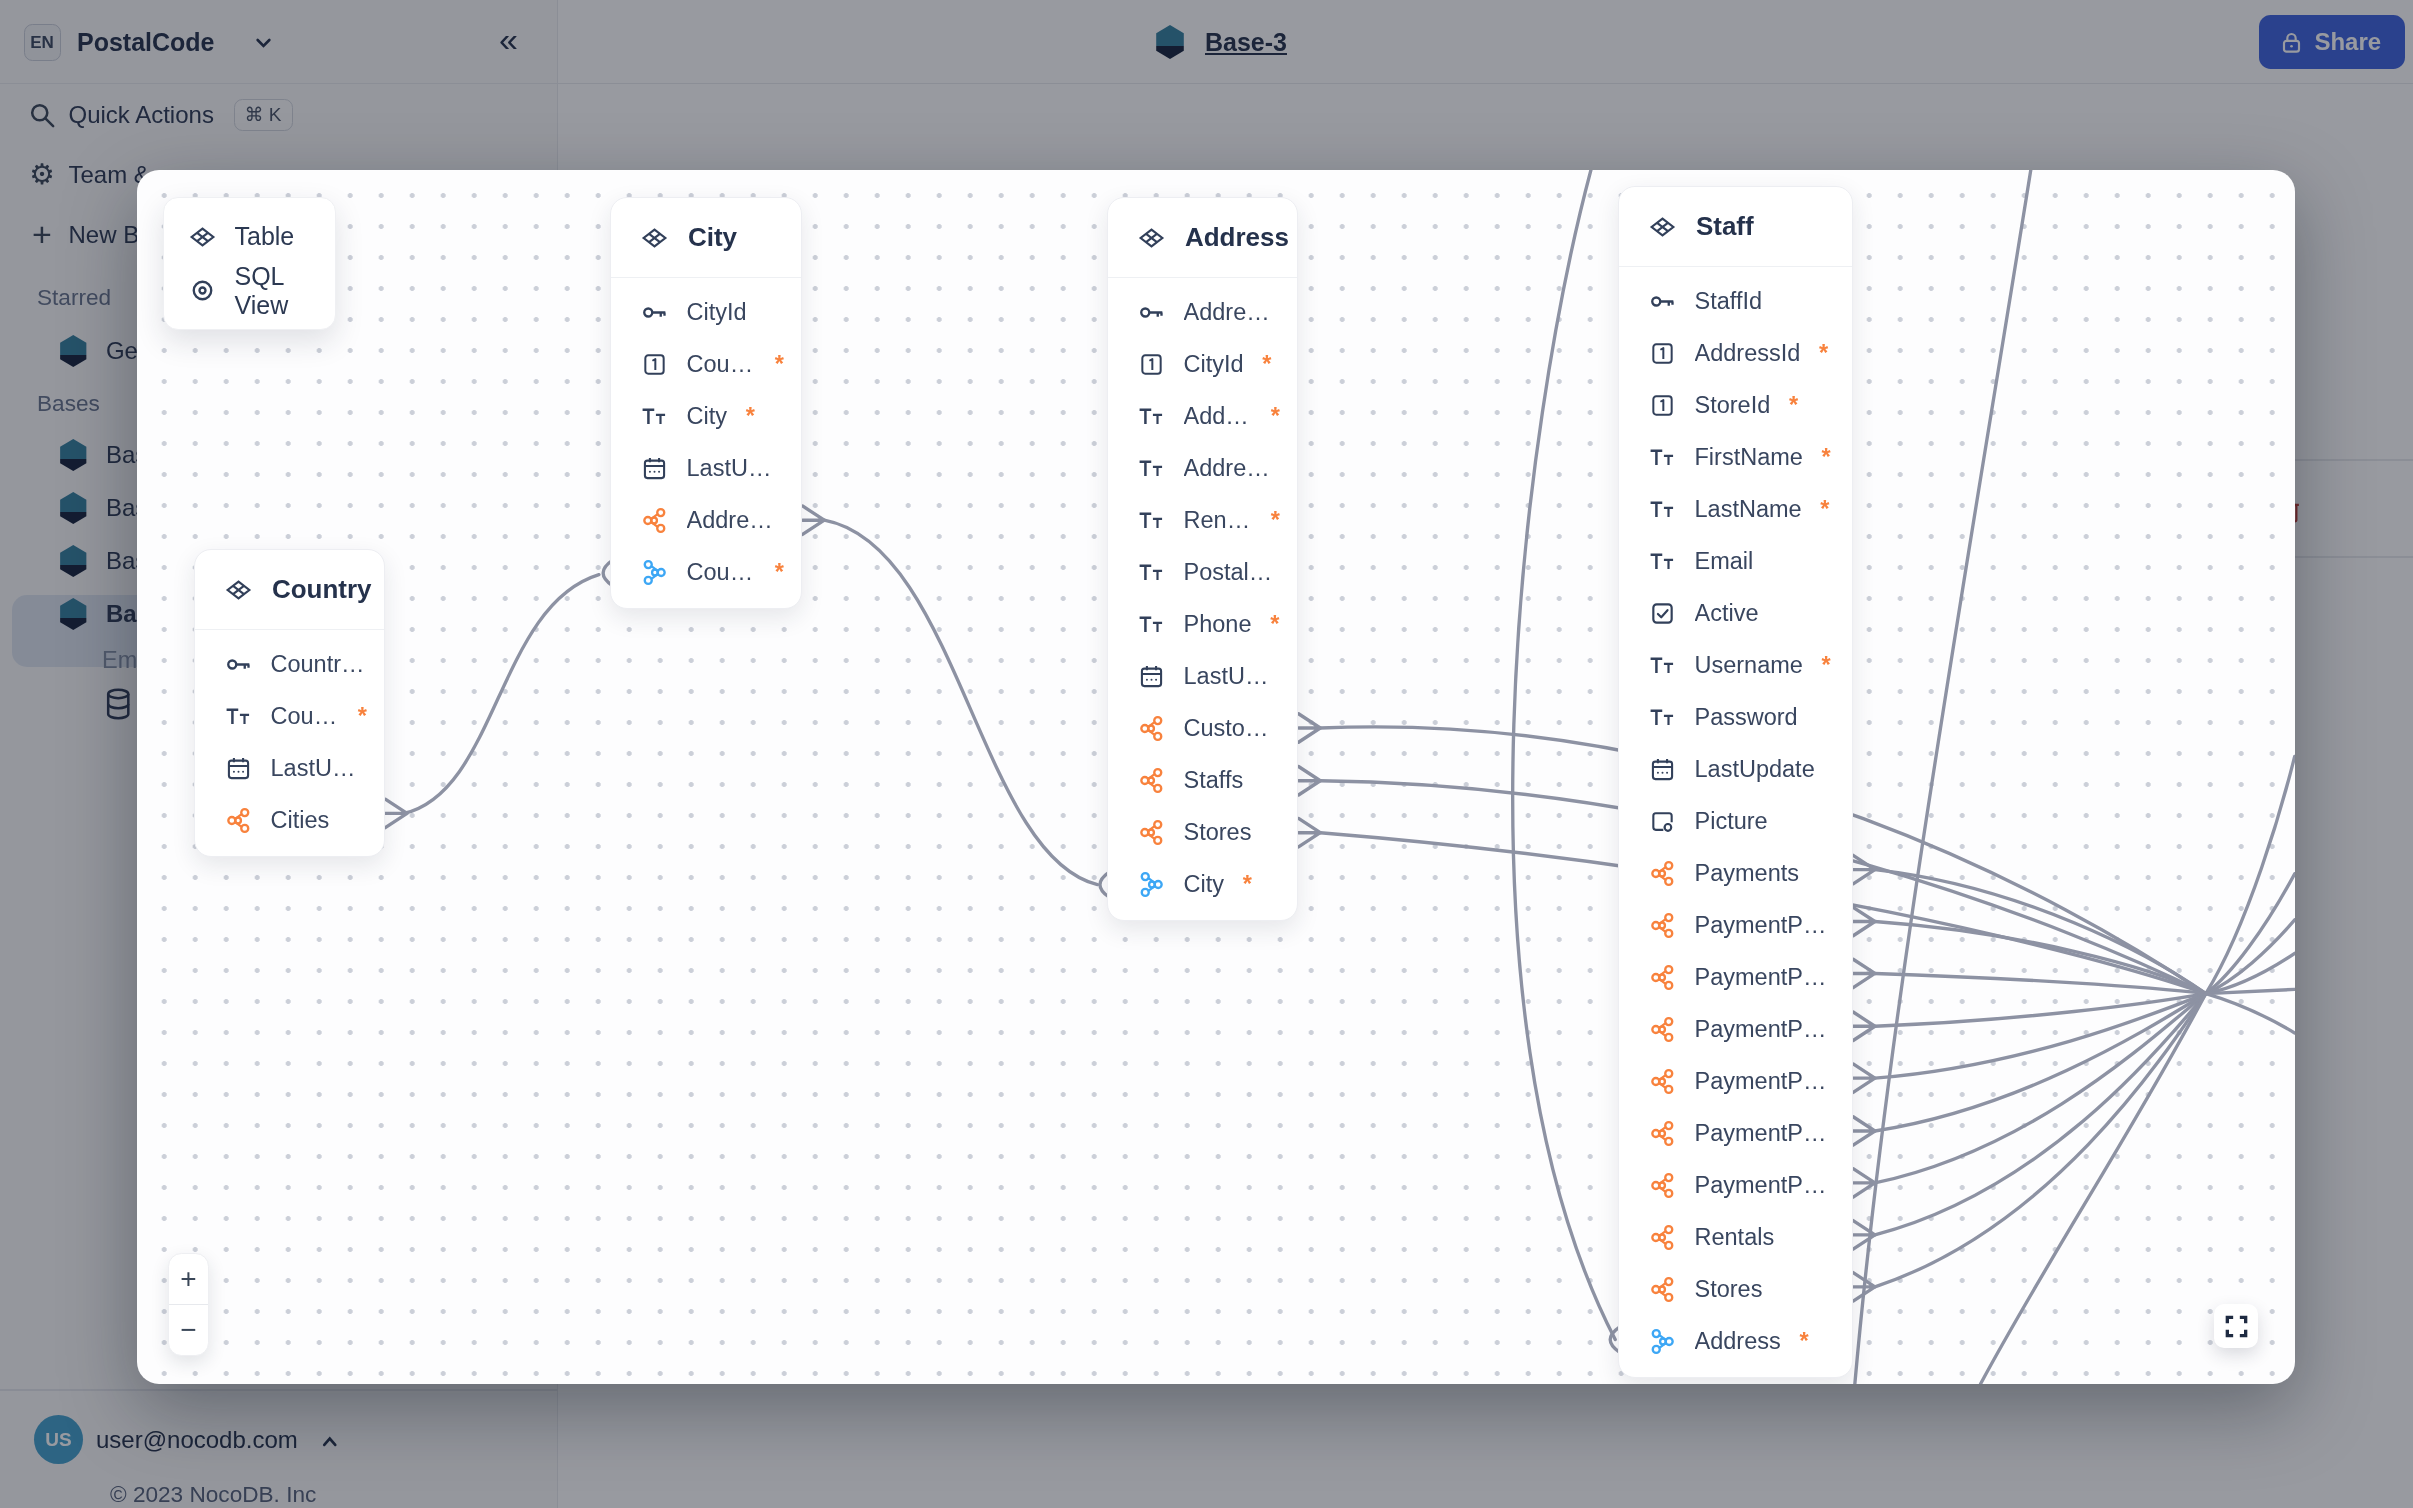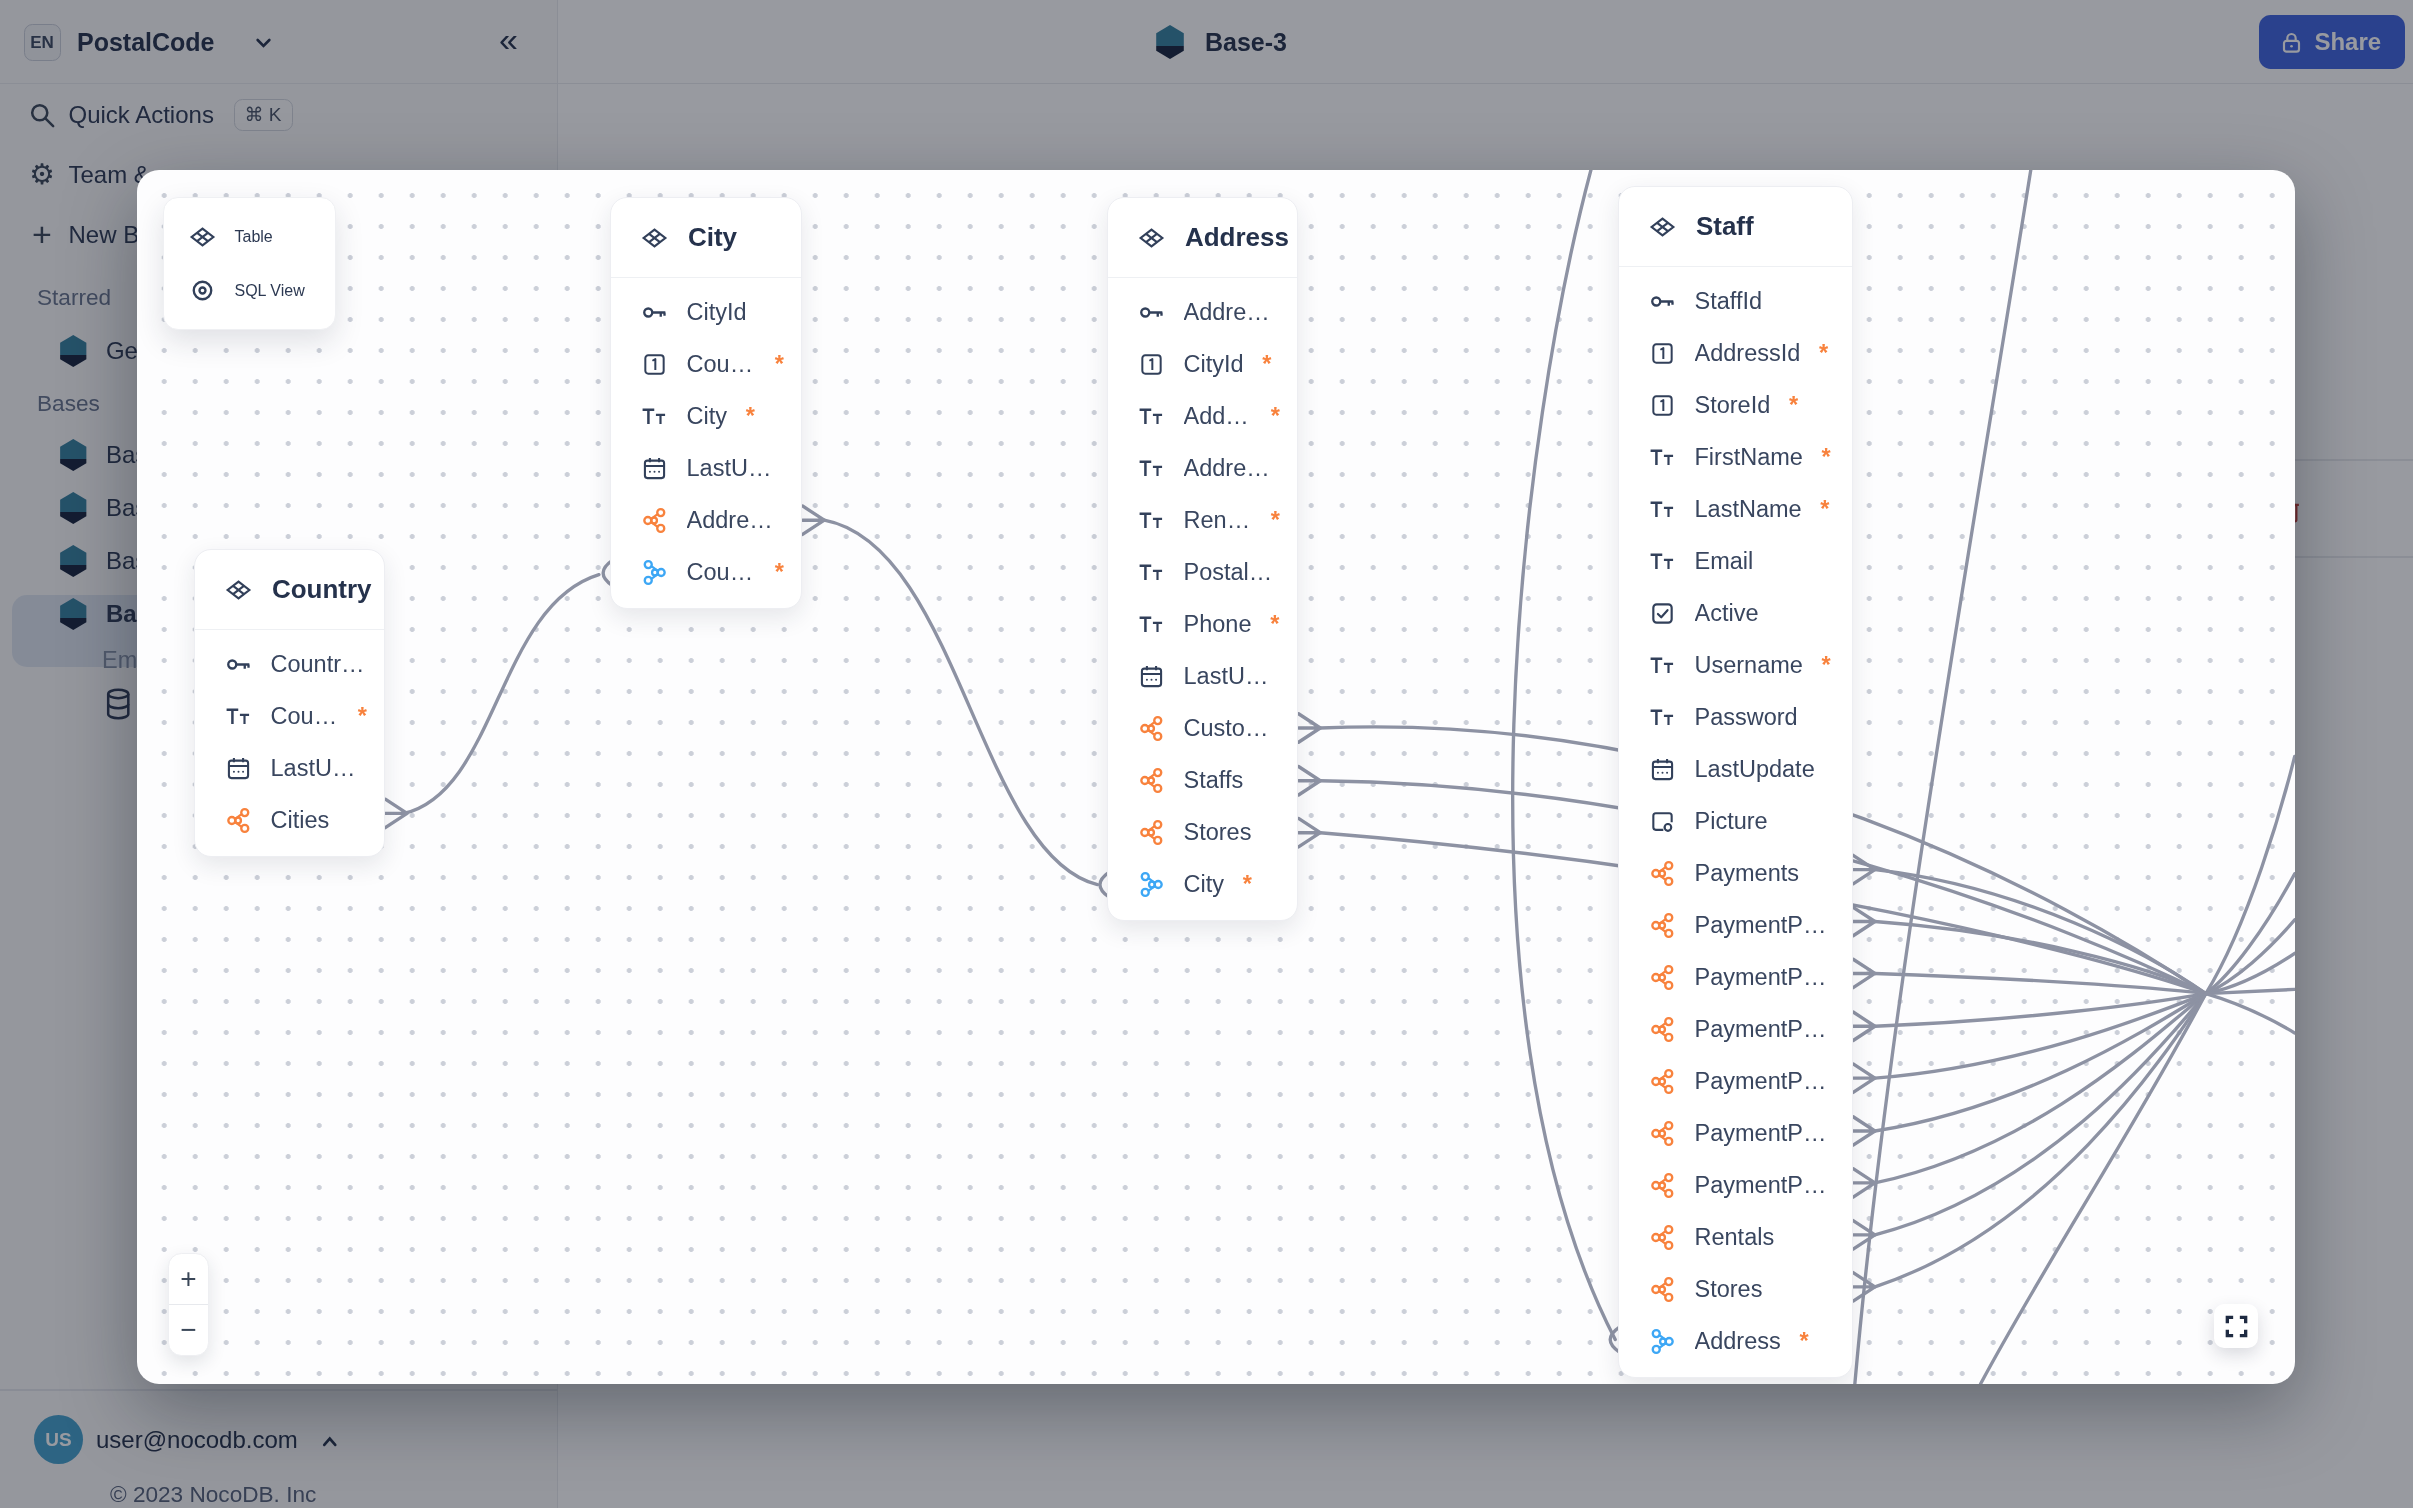--- a/index.html
+++ b/index.html
@@ -24,21 +24,21 @@
     font-weight:600; color:#25324C; }
   .ws-chevron { position:absolute; left:251px; top:30px; color:#25324C; }
   .collapse-btn { position:absolute; left:499px; top:22px; font-size:34px;
     color:#25324C; line-height:1; }
 
   .base-hex { width:30px; height:34px;
     clip-path:polygon(50% 0,96% 24%,96% 76%,50% 100%,4% 76%,4% 24%);
     background:linear-gradient(180deg,#35809F 0 62%,#17243E 62% 100%); }
   #base-title-hex { position:absolute; left:597px; top:25px; }
   #base-title { position:absolute; left:647px; top:28px; font-size:25px;
-    font-weight:600; color:#25324C; }
+    font-weight:600; color:#25324C;text-decoration:underline; }
 
   #share-btn { position:absolute; right:8.4px; top:15px; height:54px;
     padding:0 23.5px 0 20px; background:#3E63DD; border-radius:11.7px;
     display:flex; align-items:center; gap:10px; color:#FFFFFF;
     font-size:24px; font-weight:600; }
 
   .side-row { position:absolute; display:flex; align-items:center; gap:8px;
     color:#2E3B55; font-size:24px; }
   .side-icon { width:37px; display:flex; justify-content:center; color:#3A4758; }
   .kbd-badge { margin-left:11.7px; border:1.7px solid #D3D7DE; border-radius:8.4px;
@@ -89,21 +89,21 @@
   .ticon.hm { color:#F8823D; } .ticon.bt { color:#3DA7F5; }
   .tlabel { font-size:23.5px; color:#39465F; white-space:nowrap; overflow:hidden;
     text-overflow:ellipsis; }
   .req { color:#F8823D; font-size:23.5px; font-weight:700; margin-left:1.7px; }
 
   
   #erd-popup { position:absolute; left:26px; top:27px; width:173px;
     background:#FFFFFF; border-radius:15px; border:0.8px solid #EFF0F3;
     box-shadow:0 11.7px 28.5px rgba(28,38,60,0.13); z-index:3; padding:11.7px 0; }
   .popup-row { height:54px; display:flex; align-items:center; gap:17px;
-    padding:0 23.5px; color:#2C3952; font-size:16px; }
+    padding:0 23.5px; color:#2C3952; font-size:25px; }
 
   
   #options { position:absolute; left:1758px; top:27px; width:374px;
     background:#FFFFFF; border-radius:13.4px; border:0.8px solid #EDEEF2;
     box-shadow:0 8.4px 22px rgba(28,38,60,0.10); z-index:3; padding:13.4px 0; }
   .opt-row { height:44px; display:flex; align-items:center; gap:18.4px;
     padding:0 20px; }
   .opt-label { font-size:24px; color:#222E46; }
   .cbx { width:31px; height:31px; border-radius:6.7px; flex:none;
     display:flex; align-items:center; justify-content:center; }

